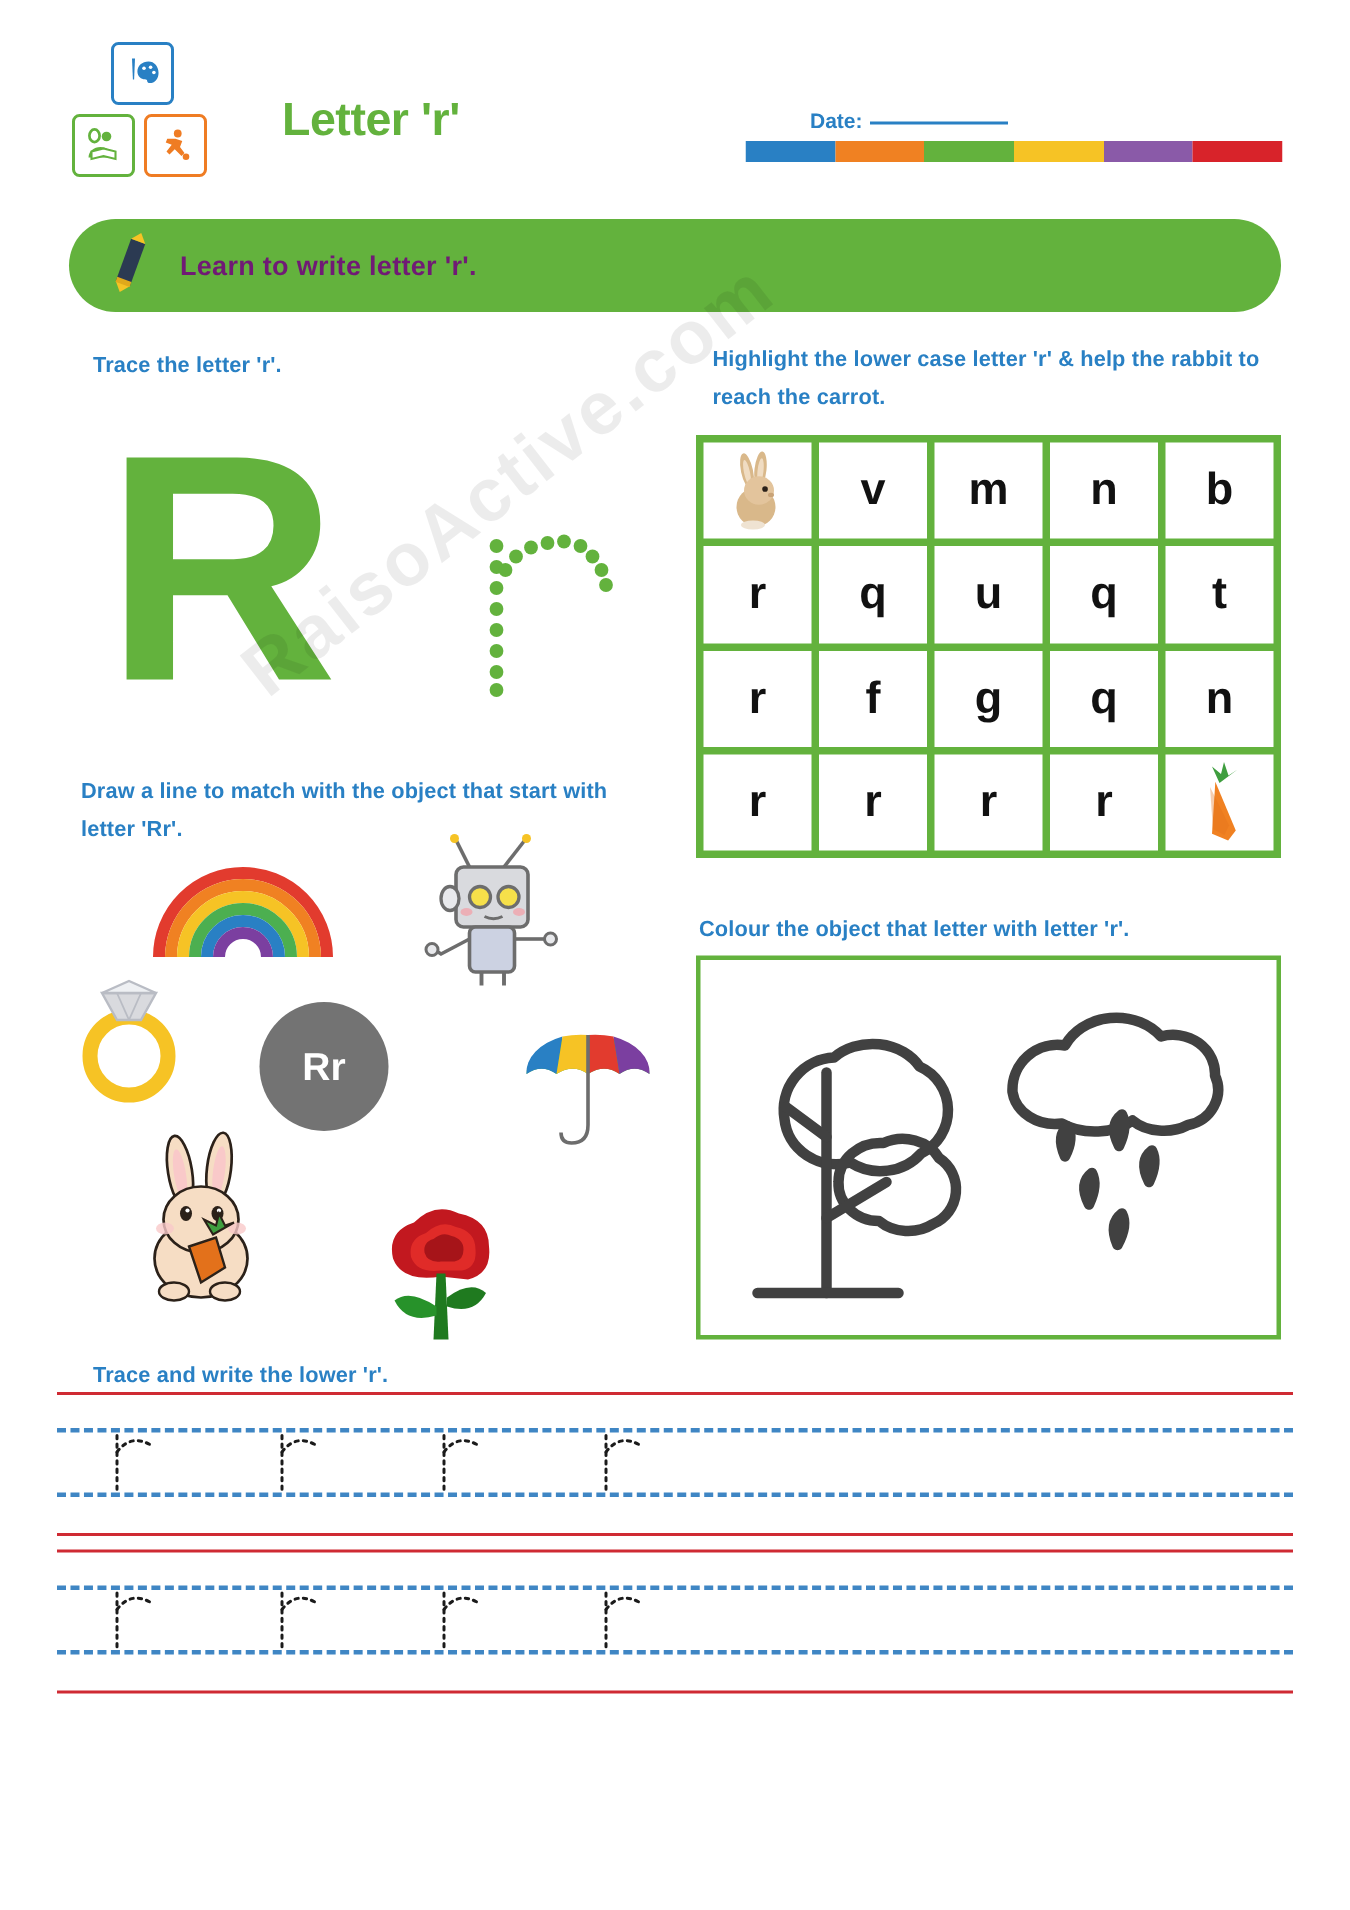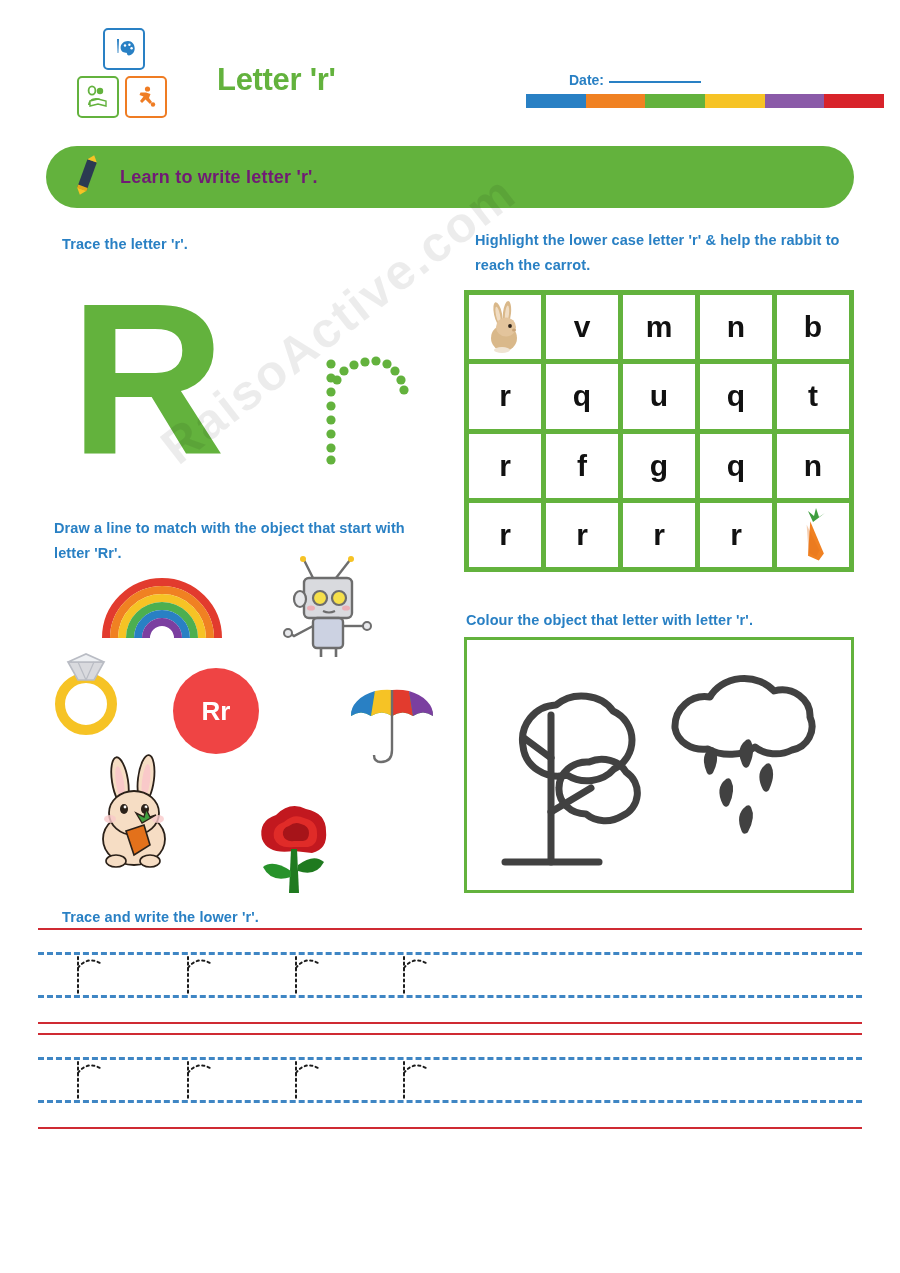--- a/index.html
+++ b/index.html
@@ -13,21 +13,21 @@
 
   
   .watermark {
     position: absolute; left: 150px; top: 430px;
     font-size: 50px; font-weight: 700; color: #000;
     opacity: 0.07; transform: rotate(-38deg); transform-origin: left top;
     white-space: nowrap; letter-spacing: 2px; pointer-events: none; z-index: 30;
   }
 
   
-  .header { position: absolute; left: 0; top: 0; width: 720px; height: 132px; margin-left: 29px; }
+  .header { position: absolute; left: 0; top: 0; width: 720px; height: 132px; }
   .logo { position: absolute; left: 48px; top: 28px; width: 112px; height: 94px; }
   .logo-tile {
     position: absolute; border-radius: 5px; background: #fff;
     display: flex; align-items: center; justify-content: center;
   }
   .tile-art   { left: 26px; top: 0px;  width: 42px; height: 42px; border: 2.5px solid #2980c4; }
   .tile-book  { left: 0px;  top: 48px; width: 42px; height: 42px; border: 2.5px solid #63b23d; }
   .tile-sport { left: 48px; top: 48px; width: 42px; height: 42px; border: 2.5px solid #ef7c23; }
 
   .page-title {
@@ -87,21 +87,21 @@
     background: #fff; display: flex; align-items: center; justify-content: center;
     font-size: 30px; font-weight: 700; color: #111; font-family: "Liberation Sans", sans-serif;
   }
   .cell-img { padding: 4px; }
 
   
   .match-area { position: absolute; left: 40px; top: 548px; width: 420px; height: 350px; }
   .obj { position: absolute; }
   .rr-circle {
     position: absolute; left: 173px; top: 668px; width: 86px; height: 86px;
-    border-radius: 50%; background: #ef4444;
+    border-radius: 50%; background: #737373;
     display: flex; align-items: center; justify-content: center;
     color: #fff; font-size: 26px; font-weight: 700; z-index: 5;
   }
 
   
   .colour-box {
     position: absolute; left: 464px; top: 637px; width: 390px; height: 256px;
     border: 3px solid #63b23d; background: #fff;
   }
 

